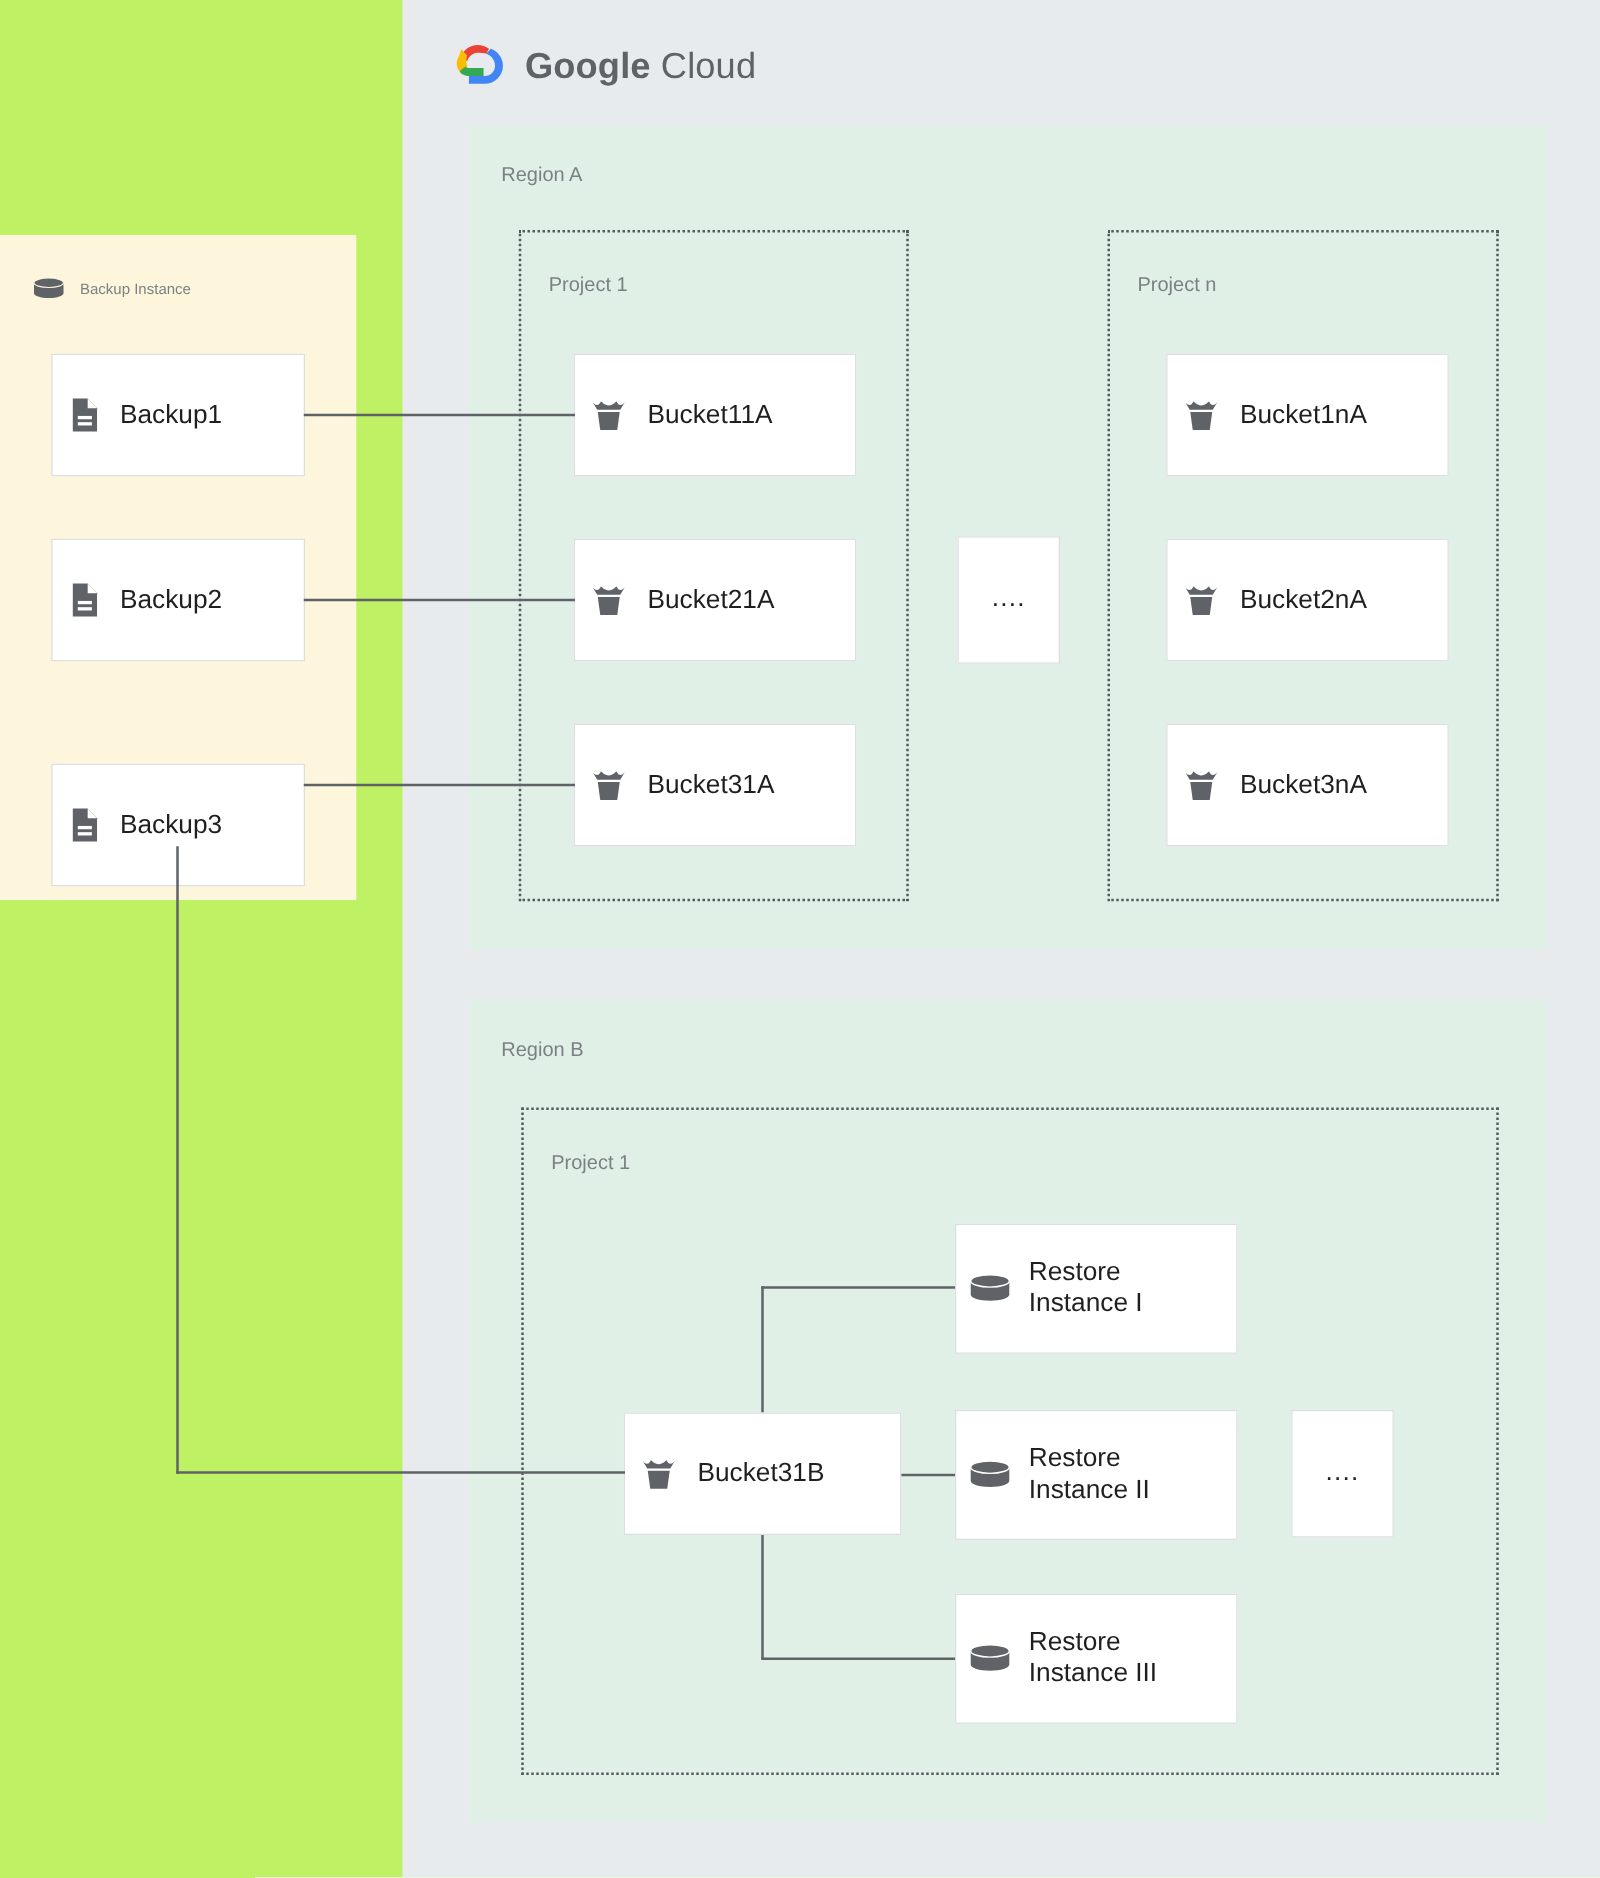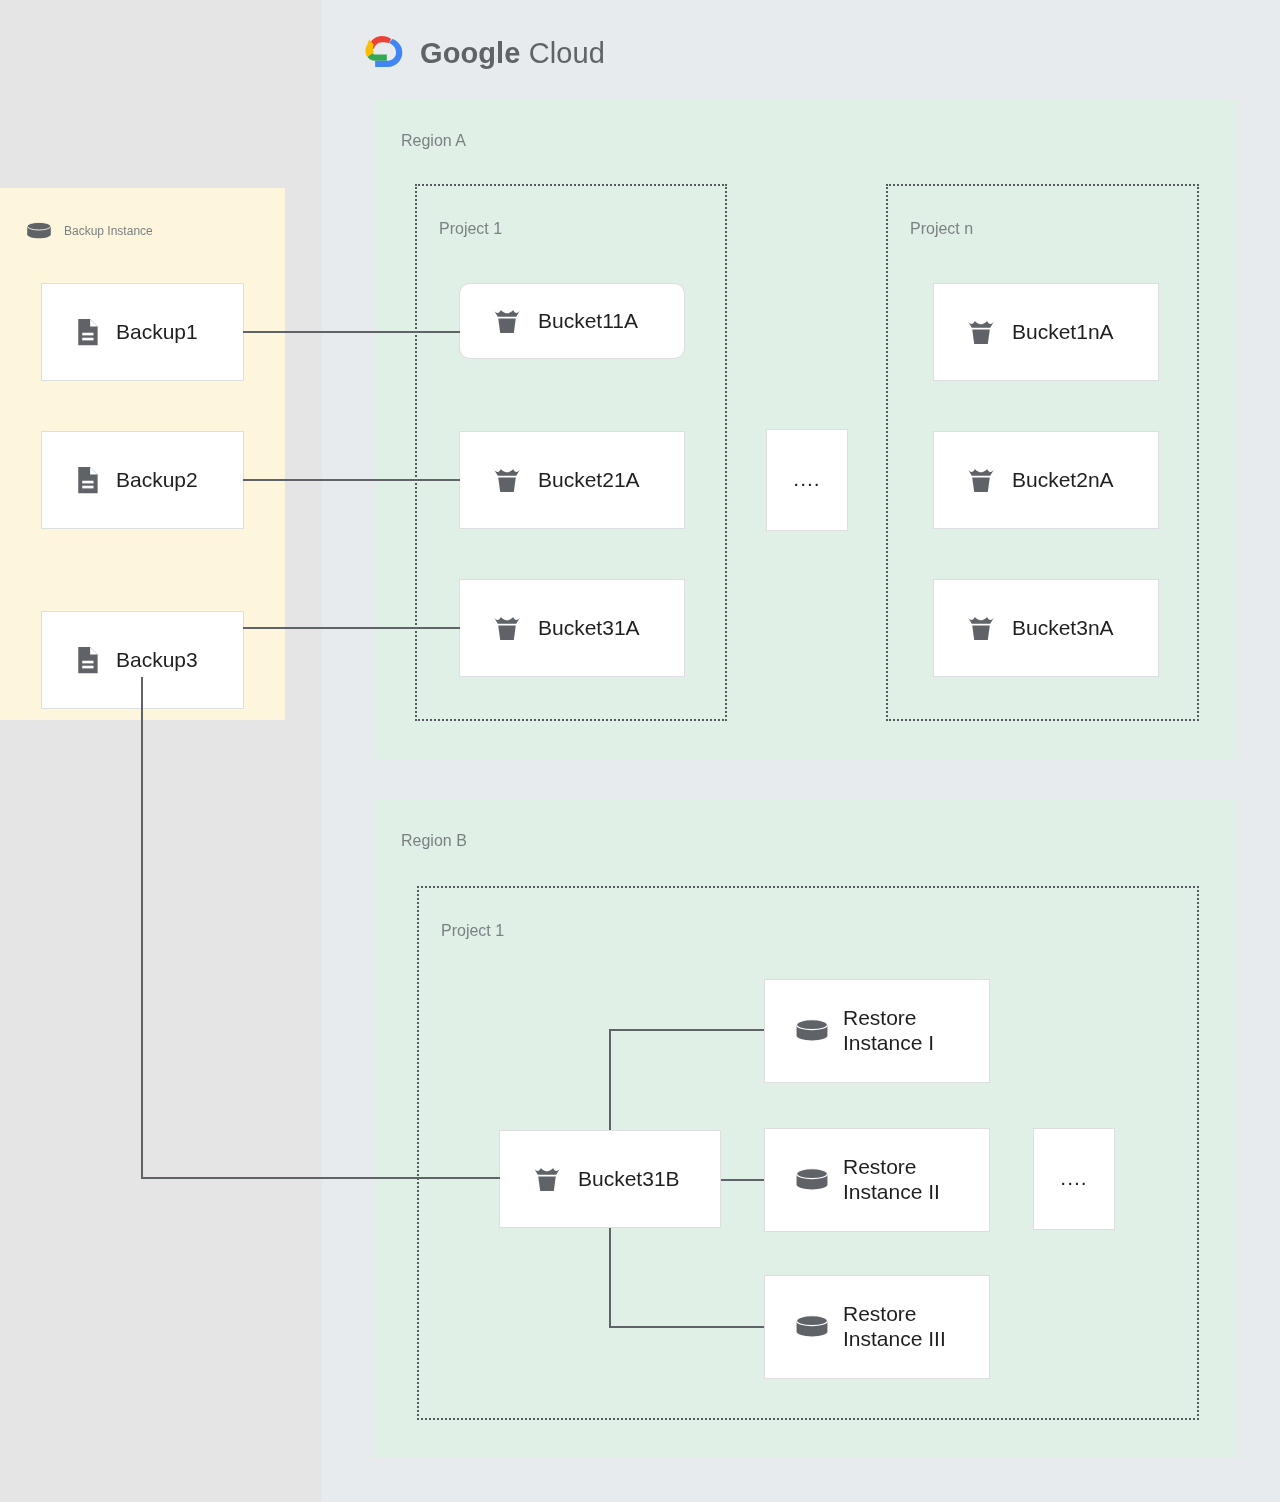--- a/index.html
+++ b/index.html
@@ -8,21 +8,21 @@
     background: #ffffff;
   }
   body {
     font-family: "Liberation Sans", sans-serif;
     -webkit-font-smoothing: antialiased;
   }
   #canvas {
     position: relative;
     width: 1280px;
     height: 1502px;
-    background: #e5e5e5;
+    background: #bef264;
     overflow: hidden;
   }
 
   
   .gcloud-panel {
     position: absolute;
     left: 322px;
     top: 0px;
     width: 958px;
     height: 1502px;
@@ -78,21 +78,21 @@
 
   
   .node {
     position: absolute;
     background: #ffffff;
     border: 1px solid #dcdedf;
     box-sizing: border-box;
     display: flex;
     align-items: center;
     gap: 14px;
-    padding-left: 30px;
+    padding-left: 10px;
   }
   .node .label {
     font-size: 21px;
     color: #1f1f1f;
     line-height: 1.18;
     white-space: pre-line;
   }
   .node.center-dots {
     justify-content: center;
     padding-left: 0;
@@ -164,21 +164,21 @@
   </div>
 
   <div class="project proj-1a">
     <div class="project-label">Project 1</div>
   </div>
 
   <div class="project proj-na">
     <div class="project-label">Project n</div>
   </div>
 
-  <div class="node" style="left:459px; top:283px; width:226px; height:76px;border-radius:11px;">
+  <div class="node" style="left:459px; top:283px; width:226px; height:98px;">
     <svg class="icon" viewBox="0 0 24 24">
       <path d="M2.6 4.2 L5.5 9.0 L18.5 9.0 L21.4 4.2 C21.4 4.2 20.3 6.3 18.6 6.3 C17.1 6.3 16.4 4.2 16.4 4.2 C16.4 4.2 14.2 6.6 12 6.6 C9.8 6.6 7.6 4.2 7.6 4.2 C7.6 4.2 6.9 6.3 5.4 6.3 C3.7 6.3 2.6 4.2 2.6 4.2 Z" fill="#5f6368"></path>
       <path d="M5.8 10.3 L18.2 10.3 L16.8 20.4 L7.2 20.4 Z" fill="#5f6368"></path>
     </svg>
     <span class="label">Bucket11A</span>
   </div>
 
   <div class="node" style="left:459px; top:431px; width:226px; height:98px;">
     <svg class="icon" viewBox="0 0 24 24">
       <path d="M2.6 4.2 L5.5 9.0 L18.5 9.0 L21.4 4.2 C21.4 4.2 20.3 6.3 18.6 6.3 C17.1 6.3 16.4 4.2 16.4 4.2 C16.4 4.2 14.2 6.6 12 6.6 C9.8 6.6 7.6 4.2 7.6 4.2 C7.6 4.2 6.9 6.3 5.4 6.3 C3.7 6.3 2.6 4.2 2.6 4.2 Z" fill="#5f6368"></path>

